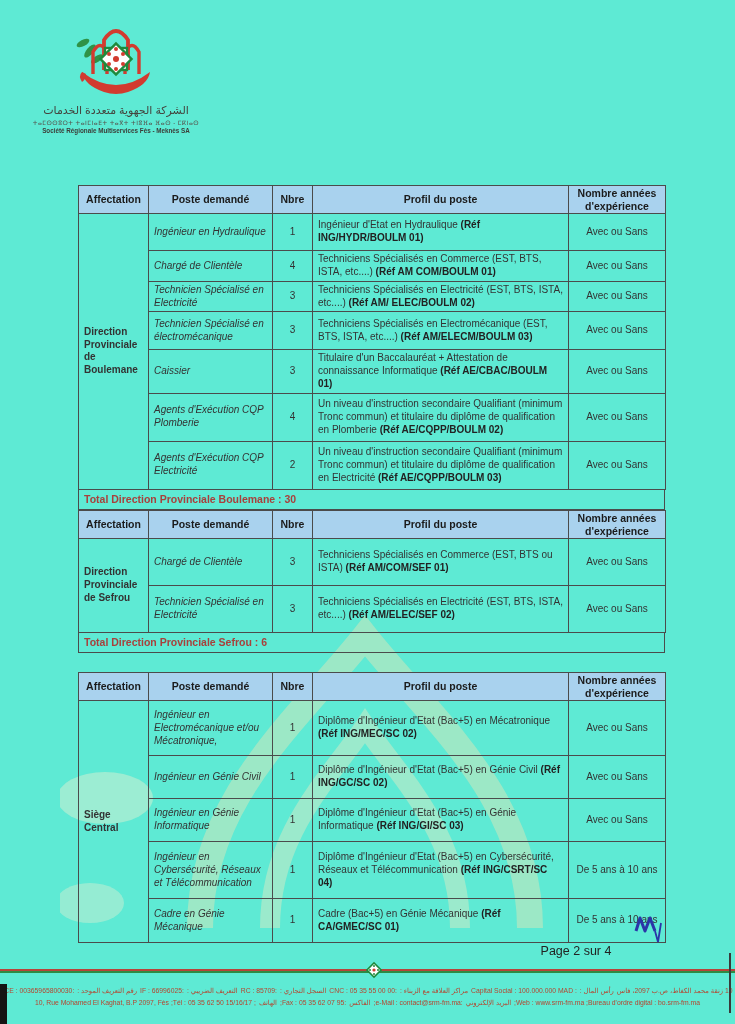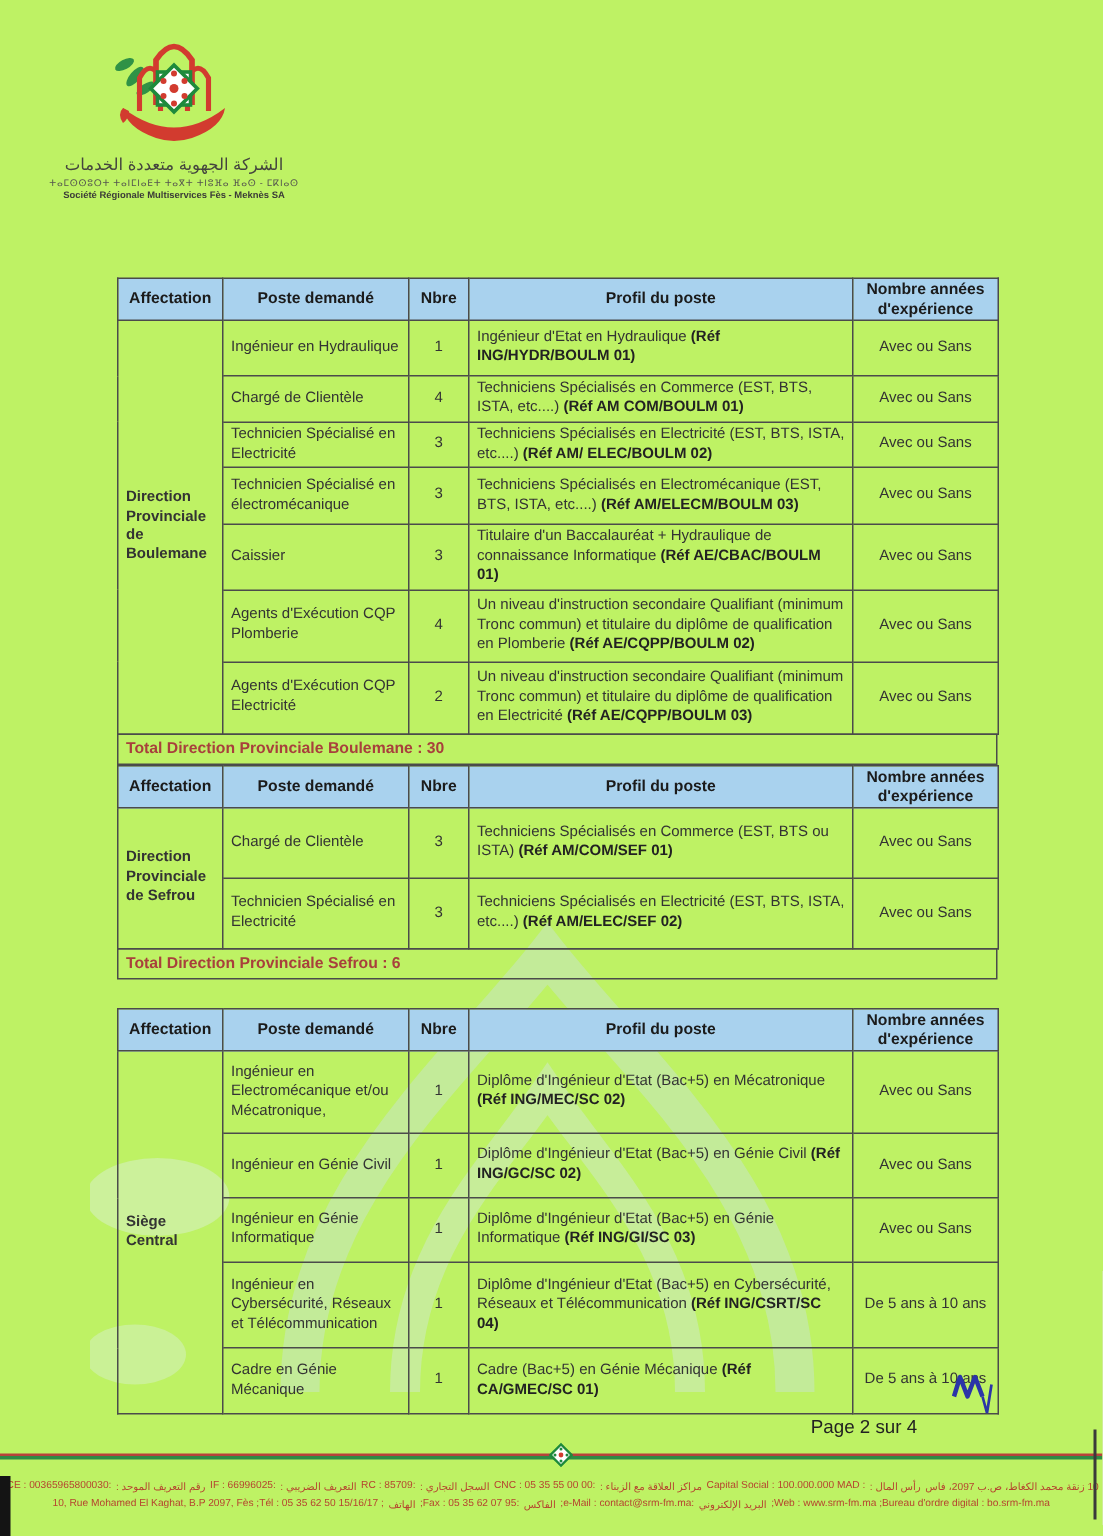--- a/index.html
+++ b/index.html
@@ -1,17 +1,17 @@
 <!DOCTYPE html>
 <html><head>
 <meta charset="utf-8">
 <style>
   html,body{margin:0;padding:0;}
   body{background:#e8e8e8;font-family:"Liberation Sans","DejaVu Sans",sans-serif;}
-  .page{position:relative;width:735px;height:1024px;background:#bef264;margin:0 auto;overflow:hidden;}
+  .page{position:relative;width:735px;height:1024px;background:#5eead4;margin:0 auto;overflow:hidden;}
 
   
   .watermark{position:absolute;left:60px;top:608px;z-index:0;}
 
   .content{position:absolute;left:0;top:0;width:735px;height:1024px;z-index:1;}
 
   
   .logo-block{position:absolute;left:18px;top:12px;width:196px;text-align:center;}
   .logo-graphic{display:block;margin:0 auto;}
   .logo-ar1{font-size:11px;color:#44443e;line-height:1.15;direction:rtl;}
@@ -20,21 +20,21 @@
   .logo-fr{font-size:6.3px;color:#3c3c38;font-weight:bold;margin-top:1px;white-space:nowrap;}
 
   
   .tblock{position:absolute;left:78px;width:587px;}
   .tb1{top:185px;} .tb2{top:510px;} .tb3{top:672px;}
   table.t{border-collapse:collapse;table-layout:fixed;width:587px;}
   table.t th{background:#a9d2ee;border:1px solid #4b4b4b;font-size:10.5px;font-weight:bold;color:#1b1b1b;padding:1px 2px;line-height:1.2;}
   table.t td{border:1px solid #4b4b4b;font-size:10px;color:#333;padding:2px 5px;vertical-align:middle;line-height:1.28;}
   td.aff{font-weight:bold;font-size:10.5px;color:#2e2e2e;padding-left:4px;line-height:1.3;}
   td.nbre,td.exp{text-align:center;}
-  td.poste{padding-left:6px;}
+  td.poste{padding-left:6px;font-style:italic;}
   span.ref{font-weight:bold;color:#222;}
   .total-banner{border:1px solid #4b4b4b;margin-top:-1px;min-height:19px;line-height:19px;font-weight:bold;font-size:10.5px;color:#a8403c;padding-left:5px;background:transparent;}
 
   
   .page-number{position:absolute;left:516px;top:944px;width:120px;text-align:center;font-size:12.5px;color:#222;}
 
   
   .sep{position:absolute;left:0;top:969px;width:735px;height:4px;background:linear-gradient(#b8433a 0 45%,#2e8b45 45% 100%);}
   .sep-emblem{position:absolute;left:363px;top:960px;}
 
@@ -131,21 +131,21 @@
           </tr>
           <tr style="height:38px">
             <td class="poste">Technicien Spécialisé en électromécanique</td>
             <td class="nbre">3</td>
             <td><span>Techniciens Spécialisés en Electromécanique (EST, BTS, ISTA, etc....) </span><span class="ref">(Réf AM/ELECM/BOULM 03)</span></td>
             <td class="exp">Avec ou Sans</td>
           </tr>
           <tr style="height:38px">
             <td class="poste">Caissier</td>
             <td class="nbre">3</td>
-            <td><span>Titulaire d'un Baccalauréat + Hydraulique de connaissance Informatique </span><span class="ref">(Réf AE/CBAC/BOULM 01)</span></td>
+            <td><span>Titulaire d'un Baccalauréat + Attestation de connaissance Informatique </span><span class="ref">(Réf AE/CBAC/BOULM 01)</span></td>
             <td class="exp">Avec ou Sans</td>
           </tr>
           <tr style="height:48px">
             <td class="poste">Agents d'Exécution CQP Plomberie</td>
             <td class="nbre">4</td>
             <td><span>Un niveau d'instruction secondaire Qualifiant (minimum Tronc commun) et titulaire du diplôme de qualification en Plomberie </span><span class="ref">(Réf AE/CQPP/BOULM 02)</span></td>
             <td class="exp">Avec ou Sans</td>
           </tr>
           <tr style="height:48px">
             <td class="poste">Agents d'Exécution CQP Electricité</td>

